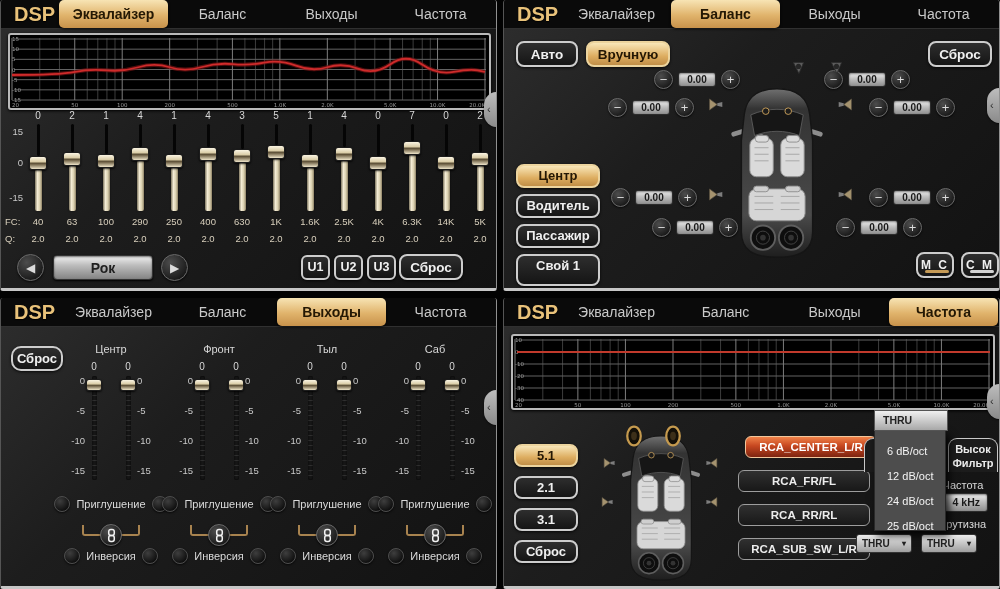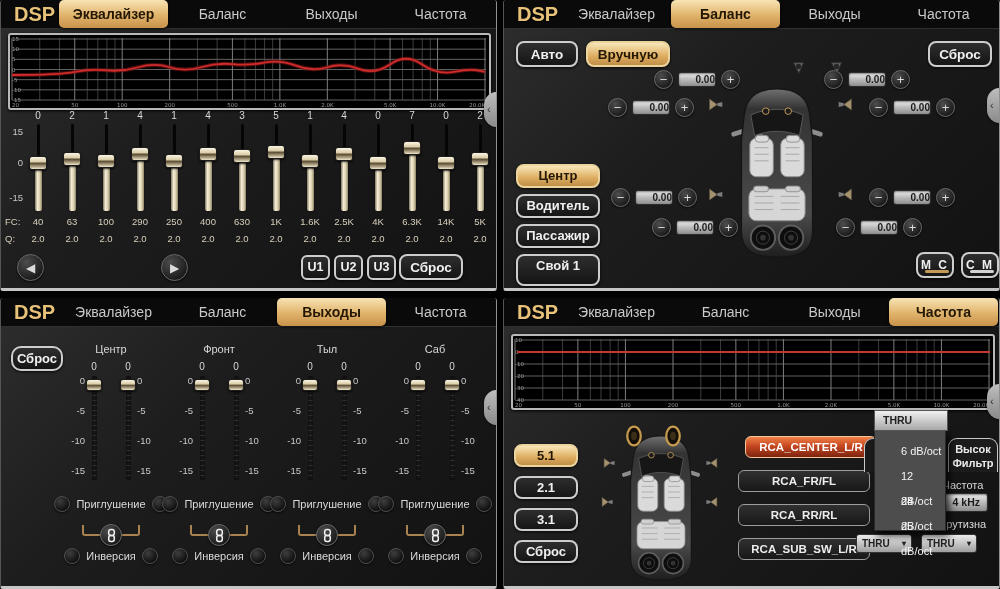--- a/index.html
+++ b/index.html
@@ -10,35 +10,35 @@
     border-left:1px solid #555;border-right:1px solid #909090;border-bottom:3px solid #c6c6c6;}
   .abs{position:absolute;}
   .tabbar{position:absolute;left:0;top:0;width:100%;height:29px;background:#0a0a0a;display:flex;align-items:center;border-bottom:1px solid #303030;}
   .logo{width:58px;padding-left:13px;font-size:20px;font-weight:bold;color:#e9c27a;text-shadow:0 1px 1px #000;}
   .tab{width:109px;height:29px;line-height:29px;text-align:center;color:#c9c9c9;font-size:14px;cursor:default;}
   .tab.active{height:28px;line-height:28px;border-radius:5px;font-weight:bold;color:#22150245;
     color:#241804;background:linear-gradient(#f7e4b4,#e0b36b 55%,#c8924b);box-shadow:0 1px 3px #000c;}
   .chartframe{position:absolute;background:#000;border:2px solid #b9b9b9;border-radius:3px;box-shadow:0 1px 3px #000,inset 0 0 6px #000;}
   .lbl{position:absolute;color:#d8d8d8;}
   .vbox{position:absolute;background:linear-gradient(#f0f0f0,#bfbfbf 45%,#8e8e8e);border:1px solid #2c2c2c;border-radius:3px;
-    color:#1b1b1b;font-size:10px;font-weight:bold;text-align:right;box-shadow:inset 0 1px 2px #0007;}
+    color:#1b1b1b;font-size:10px;font-weight:bold;text-align:center;box-shadow:inset 0 1px 2px #0007;}
   .circlebtn{position:absolute;border-radius:50%;background:radial-gradient(circle at 35% 30%,#4d4d4d,#1a1a1a 75%);
     border:1px solid #6a6a6a;color:#dcdcdc;text-align:center;box-shadow:0 1px 2px #000b;}
   .btn{position:absolute;background:linear-gradient(#2e2e2e,#151515);border:2px solid #cdcdcd;border-radius:8px;
     color:#f0f0f0;font-weight:bold;text-align:center;box-shadow:0 1px 3px #000c;}
   .btn.gold{background:linear-gradient(#f8e6b8,#ddad60 60%,#c08e47);color:#241704;border-color:#ecd49e;border-radius:8px;}
   .rca{position:absolute;background:linear-gradient(#303030,#181818);border:1.5px solid #9d9d9d;border-radius:6px;
     color:#ededed;font-size:11.5px;font-weight:bold;text-align:center;}
   .rca.activeRed{background:linear-gradient(#f08148,#c64720 45%,#7d2410);border-color:#f2c79c;color:#fff;}
   .sel{position:absolute;background:linear-gradient(#ececec,#9f9f9f);border:1px solid #333;border-radius:3px;
     color:#222;font-size:10px;font-weight:bold;display:flex;align-items:center;justify-content:space-between;padding:0 5px;}
   .ddhead{position:absolute;background:linear-gradient(#f0f0f0,#a8a8a8);border:1px solid #555;
     color:#222;font-size:10.5px;font-weight:bold;line-height:19px;padding-left:8px;z-index:31;}
   .ddlist{position:absolute;background:#4d4d4d;border:1px solid #2a2a2a;border-top:none;box-shadow:3px 4px 8px #000d;z-index:30;padding-top:8px;}
-  .dditem{color:#f4f4f4;font-size:11px;height:25px;line-height:25px;padding-left:26px;}
+  .dditem{color:#f4f4f4;font-size:11px;height:25px;line-height:25px;padding-left:12px;}
   .ftab{position:absolute;background:#1c1c1c;border:1.5px solid #c9c9c9;border-bottom:none;border-radius:9px 9px 0 0;
     color:#ececec;font-size:11px;font-weight:bold;text-align:center;line-height:1.3;padding-top:3px;}
   .edgeh{position:absolute;right:-1px;width:13px;height:35px;background:linear-gradient(#bdbdbd,#8a8a8a);
     border-radius:18px 0 0 18px;color:#333;font-size:11px;line-height:35px;padding-left:3px;box-shadow:0 1px 2px #0009;}
   .handle{position:absolute;border:1px solid #1c1c1c;border-radius:3px;
     background:linear-gradient(#faf4e2 0%,#d9cba4 42%,#564a33 50%,#6b5d42 58%,#efe5c9 100%);box-shadow:0 1px 2px #000c;}
   .eqfill{position:absolute;width:7px;border-radius:2px;background:linear-gradient(90deg,#7e765f,#f4ecd5 35%,#d9cfae 70%,#8d8165);box-shadow:0 0 2px #0009;}
   .eqstem{position:absolute;width:3px;background:#050505;border-radius:2px;}
   .otrack{position:absolute;width:5px;background:repeating-linear-gradient(to bottom,#161616 0 4px,#2f2f2f 4px 5px);border-radius:2px;box-shadow:inset 0 0 2px #000;}
   .toggle{position:relative;width:16px;height:16px;border-radius:50%;flex:0 0 16px;
@@ -207,20 +207,21 @@
         <div class="scale" style="left: 430px; top: 216px; width: 30px; text-align: center; color: rgb(217, 208, 189);">14K</div>
         <div class="scale" style="left: 430px; top: 233px; width: 30px; text-align: center; color: rgb(217, 208, 189);">2.0</div>
         <div class="lbl" style="left: 467px; top: 110px; width: 24px; text-align: center; font-size: 10px;">2</div>
         <div class="eqstem" style="left: 477.5px; top: 124px; height: 27.6px;"></div>
         <div class="eqfill" style="left: 475.5px; top: 164.6px; height: 46.4px;"></div>
         <div class="handle" style="left: 470px; top: 151.6px; width: 18px; height: 14px;"></div>
         <div class="scale" style="left: 464px; top: 216px; width: 30px; text-align: center; color: rgb(217, 208, 189);">5K</div>
         <div class="scale" style="left: 464px; top: 233px; width: 30px; text-align: center; color: rgb(217, 208, 189);">2.0</div>
       </div>
     <div class="circlebtn" style="left:16px;top:254px;width:27px;height:27px;font-size:12px;line-height:27px;"><span>◀</span></div>
+    <div class="presetbox" style="left:52px;top:255px;width:100px;height:25px;line-height:25px;">Рок</div>
     <div class="circlebtn" style="left:160px;top:254px;width:27px;height:27px;font-size:12px;line-height:27px;"><span>▶</span></div>
     <div id="eq-user-buttons">
         <div class="btn" style="left: 300px; top: 255px; width: 29px; height: 25px; font-size: 12.5px; line-height: 21px; border-radius: 6px; position: absolute;">U1</div>
         <div class="btn" style="left: 333px; top: 255px; width: 29px; height: 25px; font-size: 12.5px; line-height: 21px; border-radius: 6px; position: absolute;">U2</div>
         <div class="btn" style="left: 366px; top: 255px; width: 29px; height: 25px; font-size: 12.5px; line-height: 21px; border-radius: 6px; position: absolute;">U3</div>
       </div>
     <div class="btn" style="left:398px;top:254px;width:64px;height:26px;font-size:13.5px;line-height:23px;">Сброс</div>
     <div class="edgeh" style="top:92px;"><span>‹</span></div>
   </div>
 

